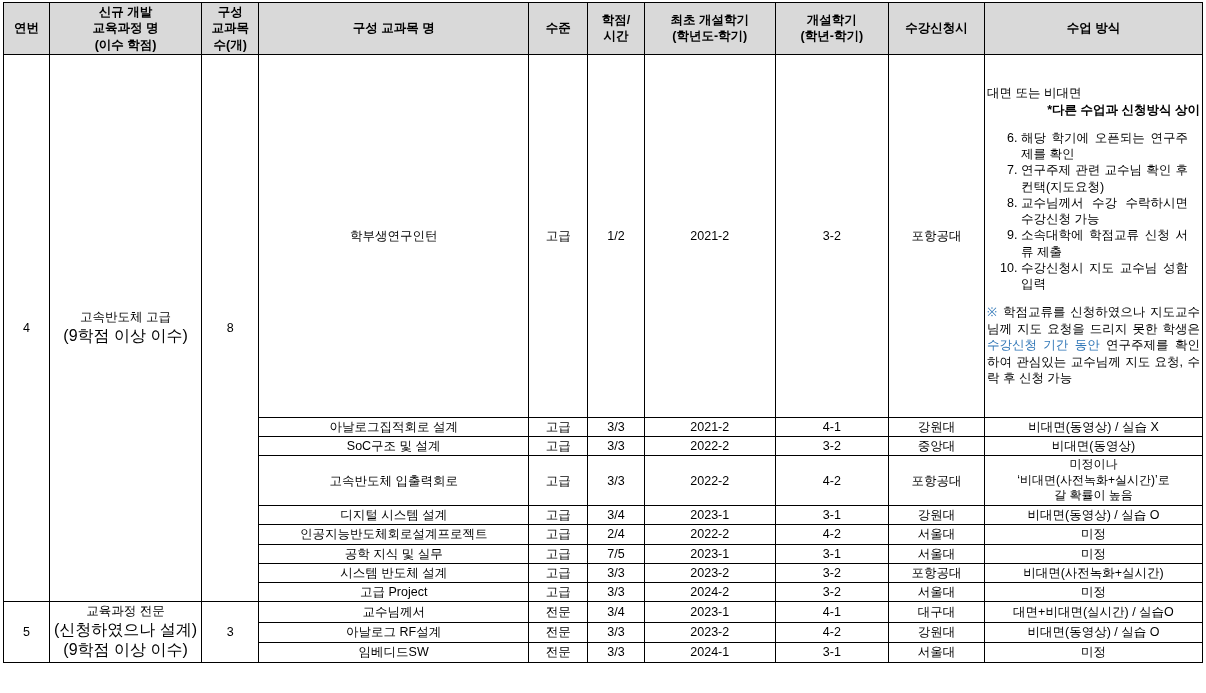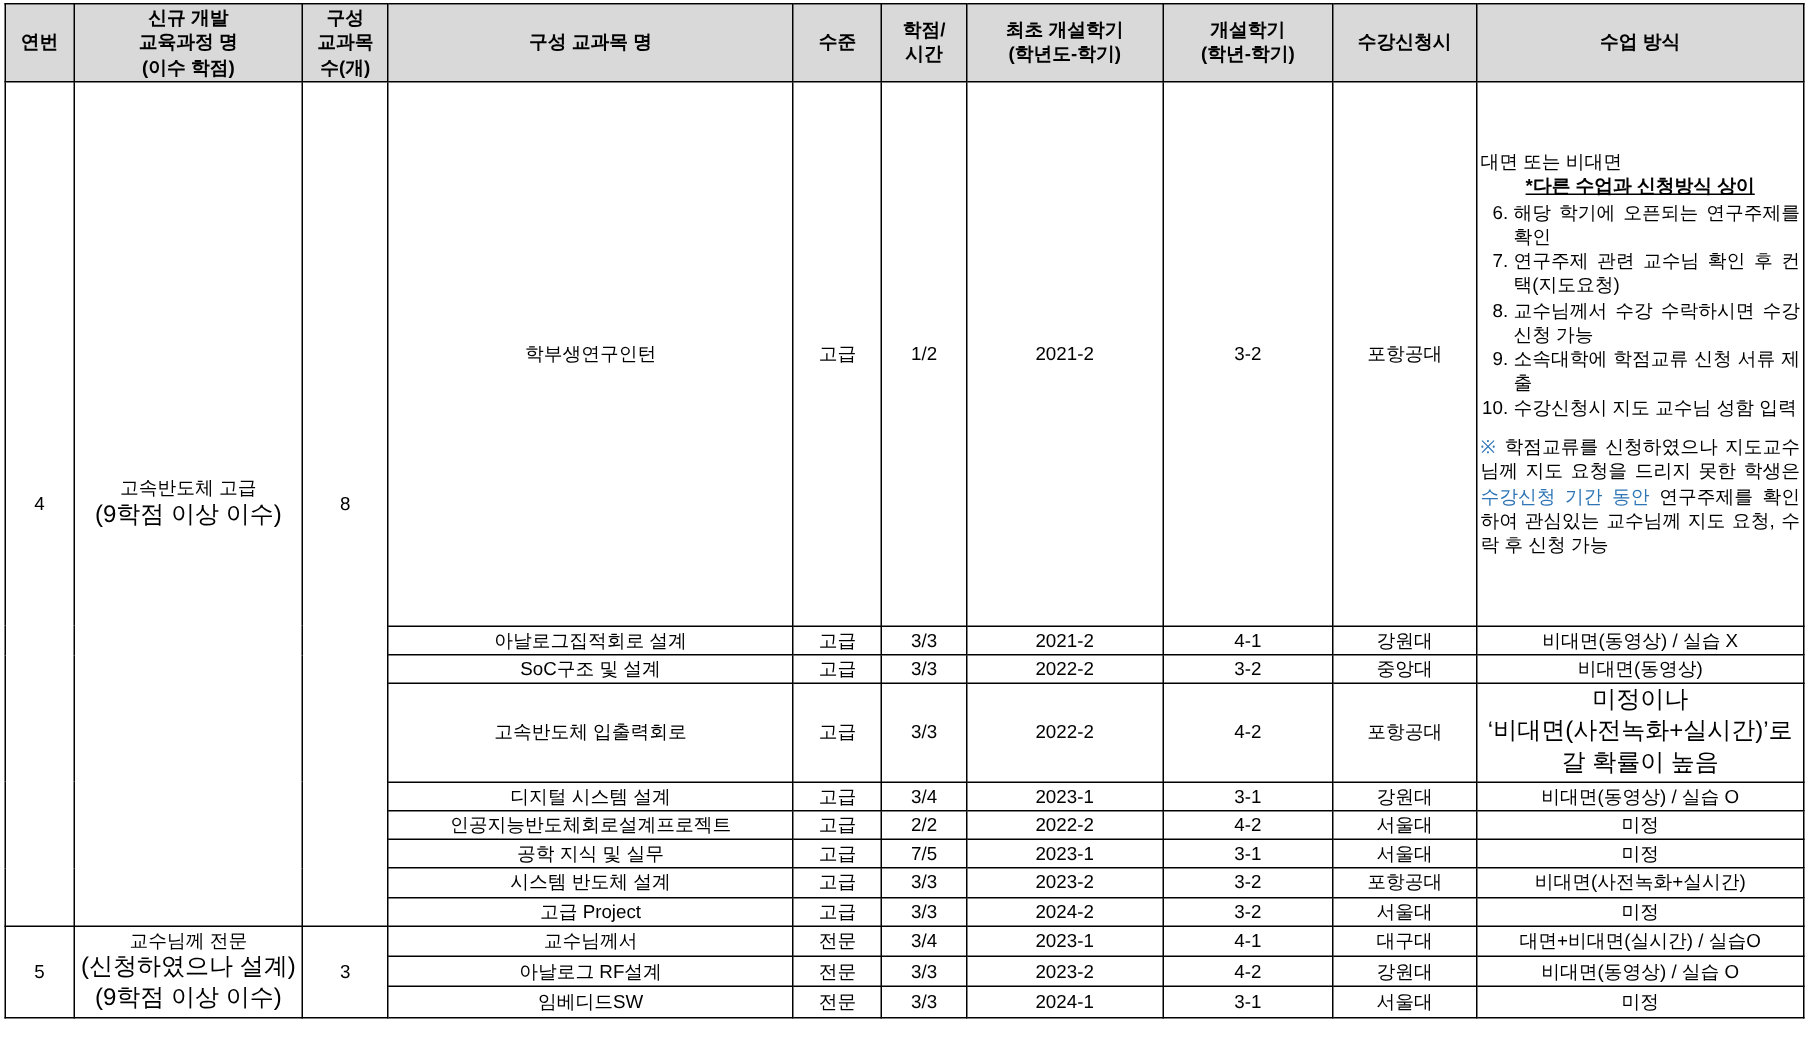--- a/index.html
+++ b/index.html
@@ -52,42 +52,41 @@
     text-align: left;
     vertical-align: top;
     padding: 3px 5px;
     font-size: 12.5px;
   }
   .method-head {
     text-align: left;
     font-weight: normal;
   }
   .method-note {
-    text-align: center;
+    text-align: right;
     font-weight: bold;
-    text-decoration: underline;
     margin-bottom: 1px;
   }
   ol.method-list {
-    margin: 0;
+    margin: 12px;
     padding-left: 22px;
     list-style-position: outside;
   }
   ol.method-list li {
     text-align: justify;
     margin: 0;
     padding: 0;
   }
   .method-para {
     text-align: justify;
     margin-top: 10px;
   }
   .hl-blue { color: #2e75b6; }
   .mark { font-size: 12px; }
-  .small-note { font-size: 16px; }
+  .small-note { font-size: 12px; }
 </style>
 </head>
 <body>
 
 <table class="course-table">
   <colgroup>
     <col class="col-no">
       <col class="col-prog">
       <col class="col-cnt">
       <col class="col-subj">
@@ -206,21 +205,21 @@
       <td>고급</td>
       <td>3/4</td>
       <td>2023-1</td>
       <td>3-1</td>
       <td>강원대</td>
       <td>비대면(동영상) / 실습 O</td>
     </tr>
     <tr>
       <td>인공지능반도체회로설계프로젝트</td>
       <td>고급</td>
-      <td>2/2</td>
+      <td>2/4</td>
       <td>2022-2</td>
       <td>4-2</td>
       <td>서울대</td>
       <td>미정</td>
     </tr>
     <tr>
       <td>공학 지식 및 실무</td>
       <td>고급</td>
       <td>7/5</td>
       <td>2023-1</td>
@@ -243,21 +242,21 @@
       <td>3/3</td>
       <td>2024-2</td>
       <td>3-2</td>
       <td>서울대</td>
       <td>미정</td>
     </tr>
 
     <tr>
       <td rowspan="3">5</td>
       <td rowspan="3">
-        <div class="prog-name">교수님께 전문</div>
+        <div class="prog-name">교육과정 전문</div>
         <div class="prog-sub">(신청하였으나 설계)</div>
         <div class="prog-sub">(9학점 이상 이수)</div>
       </td>
       <td rowspan="3">3</td>
       <td>교수님께서</td>
       <td>전문</td>
       <td>3/4</td>
       <td>2023-1</td>
       <td>4-1</td>
       <td>대구대</td>

